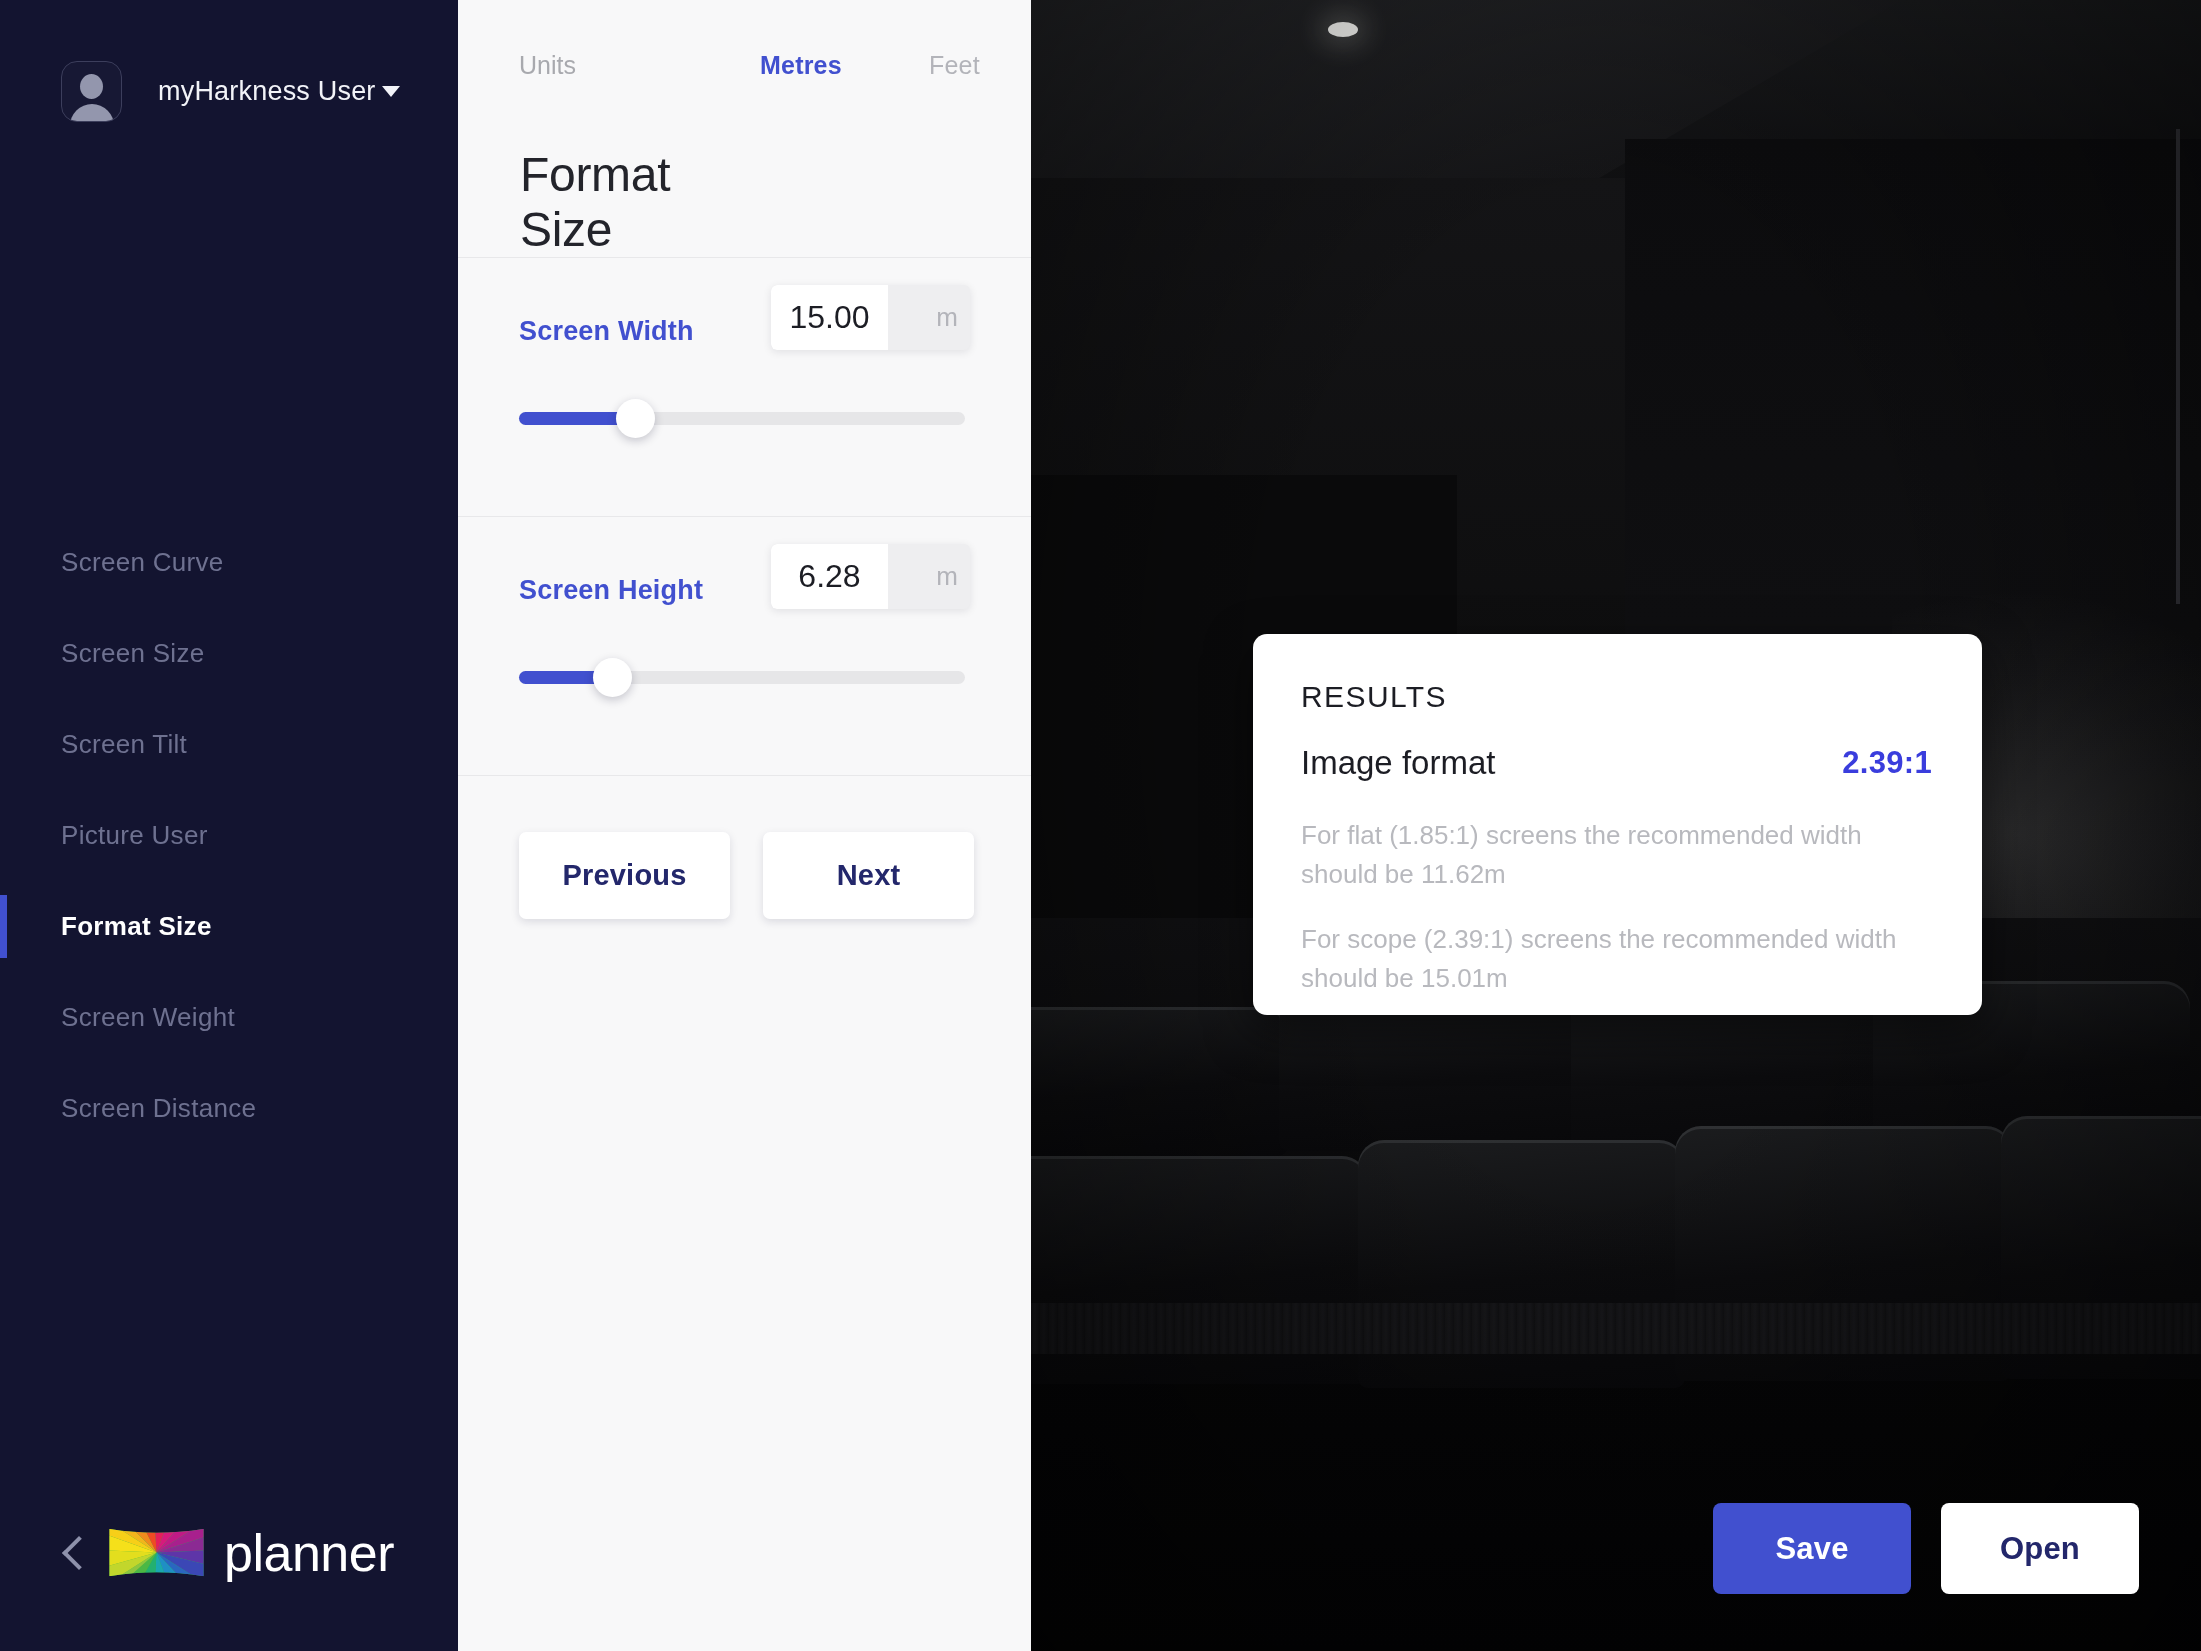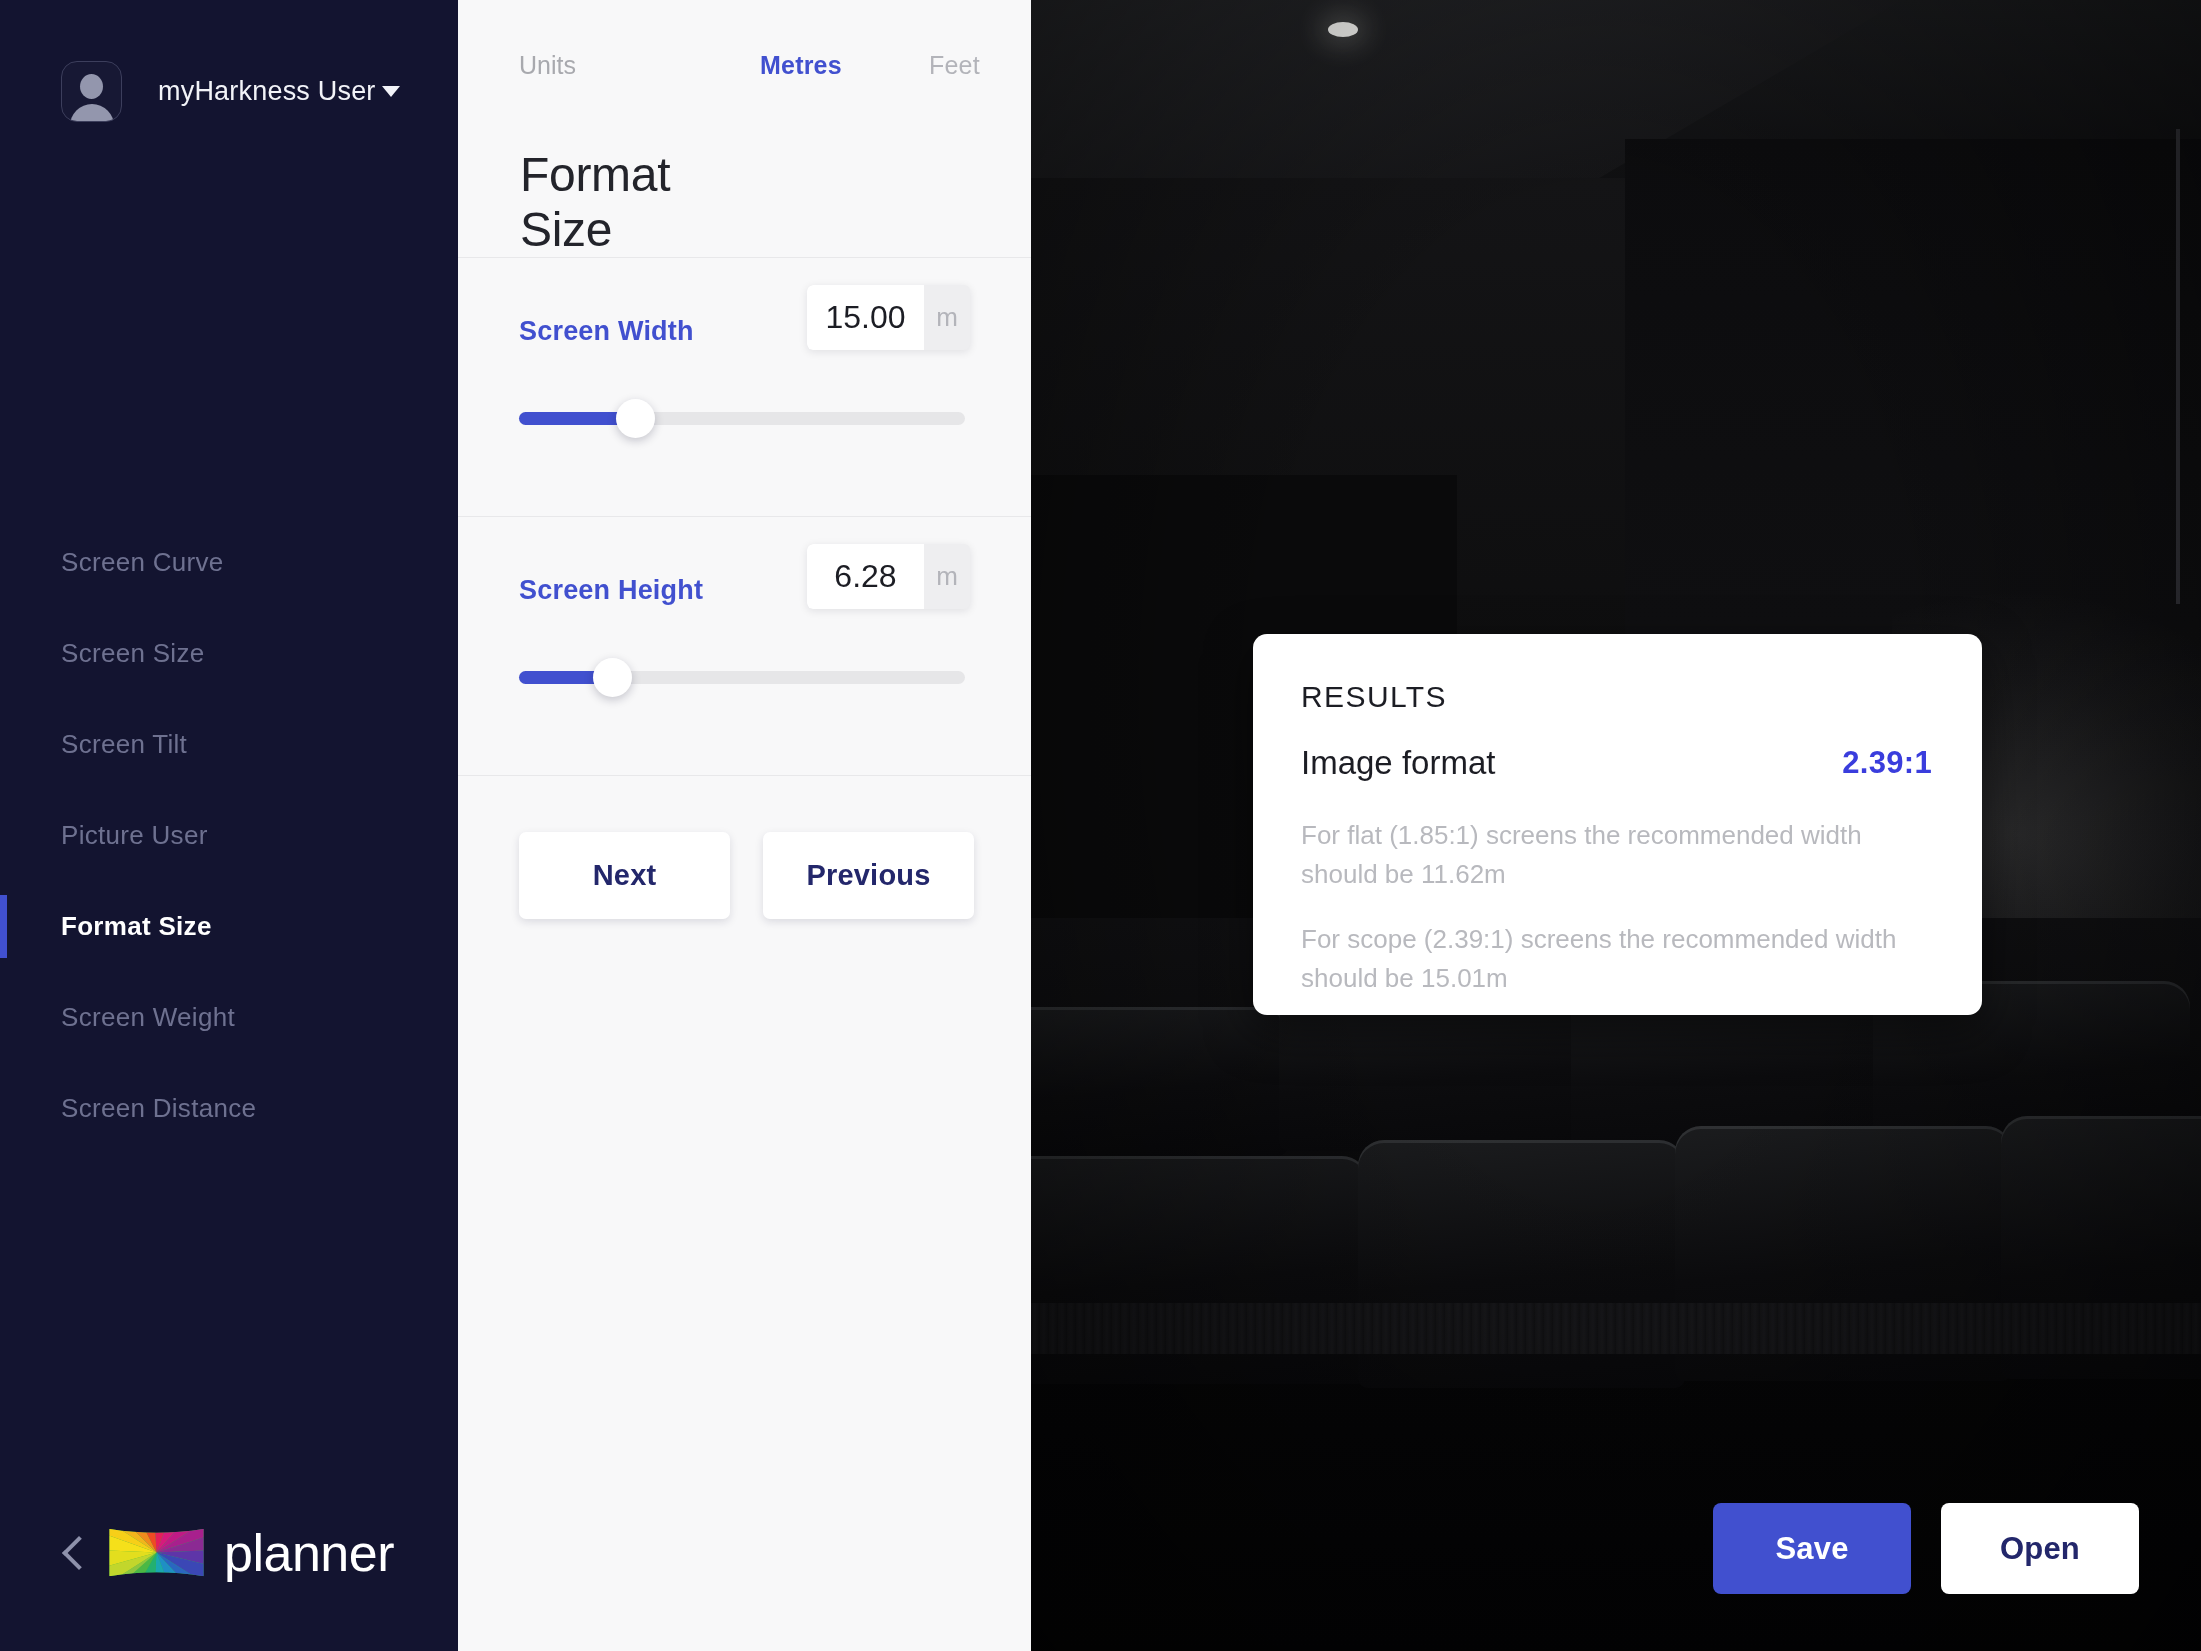--- a/index.html
+++ b/index.html
@@ -119,20 +119,21 @@
   .field-label {
     position: absolute; left: 61px;
     color: #4150cf; font-size: 27px; font-weight: 700; letter-spacing: 0.2px; margin-top: 20px;
   }
   .value-box {
     position: absolute; right: 61px; top: 28px;
     display: flex; height: 65px;
     border-radius: 6px; overflow: hidden;
     box-shadow: 0 2px 8px rgba(20,20,40,0.10);
     background: #eeeef0;
+    gap: 36px;
   }
   .value-input {
     background: #ffffff; border: none; outline: none;
     width: 117px; height: 65px; text-align: center;
     font-family: "Liberation Sans", sans-serif;
     font-size: 32px; color: #1c1d24; font-weight: 400;
     border-radius: 6px 0 0 6px;
   }
   .value-unit {
     width: 46px; height: 65px;
@@ -402,22 +403,22 @@
         <div class="track">
           <div class="fill" id="fill-h" style="width: 21%;"></div>
           <div class="thumb" id="thumb-h" style="left: 21%;"></div>
         </div>
       </div>
     </div>
 
     <div class="divider d3"></div>
 
     <div class="nav-buttons">
+      <button class="btn-step btn-prev">Previous</button>
       <button class="btn-step btn-next">Next</button>
-      <button class="btn-step btn-prev">Previous</button>
     </div>
   </section>
 
   <section class="viewport">
     <div class="cine">
       <div class="ceiling"></div>
       <div class="ceiling-slope"></div>
       <div class="spot"></div>
       <div class="wall-left"></div>
       <div class="wall-dark-panel"></div>

